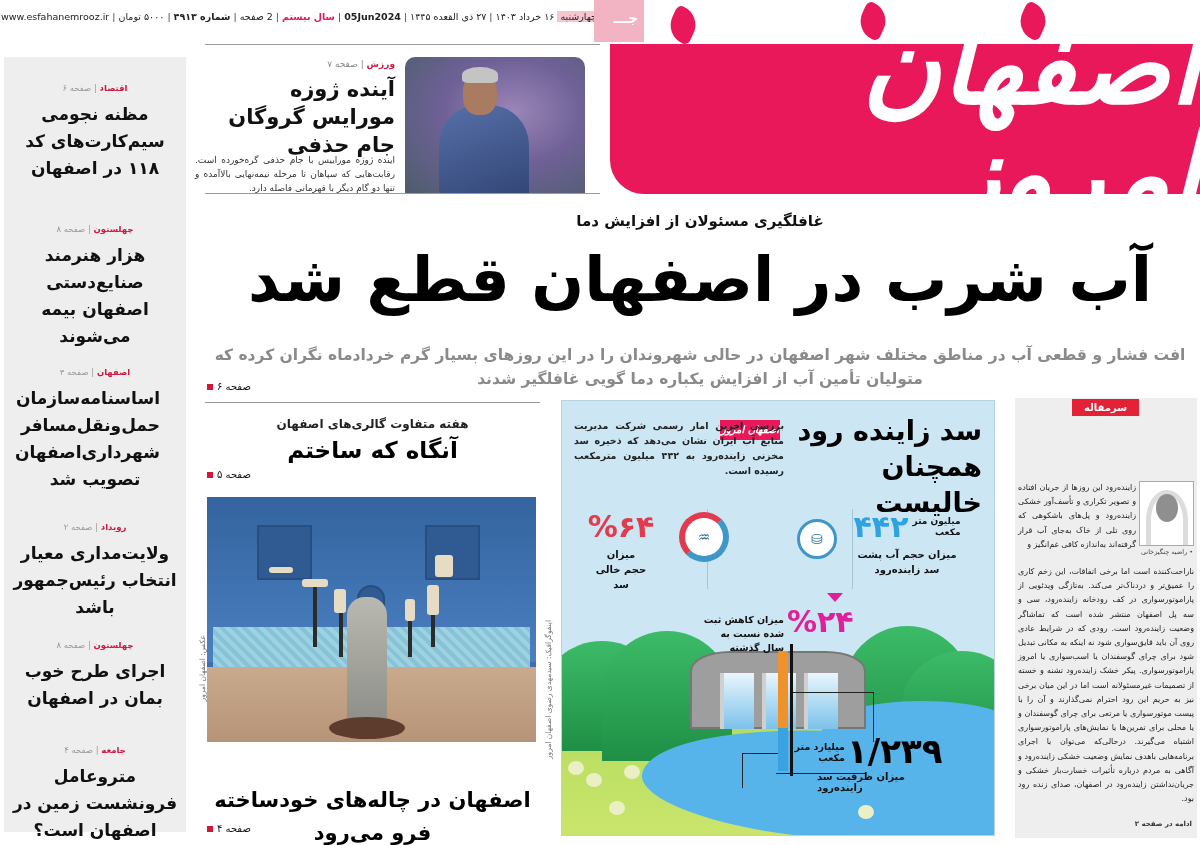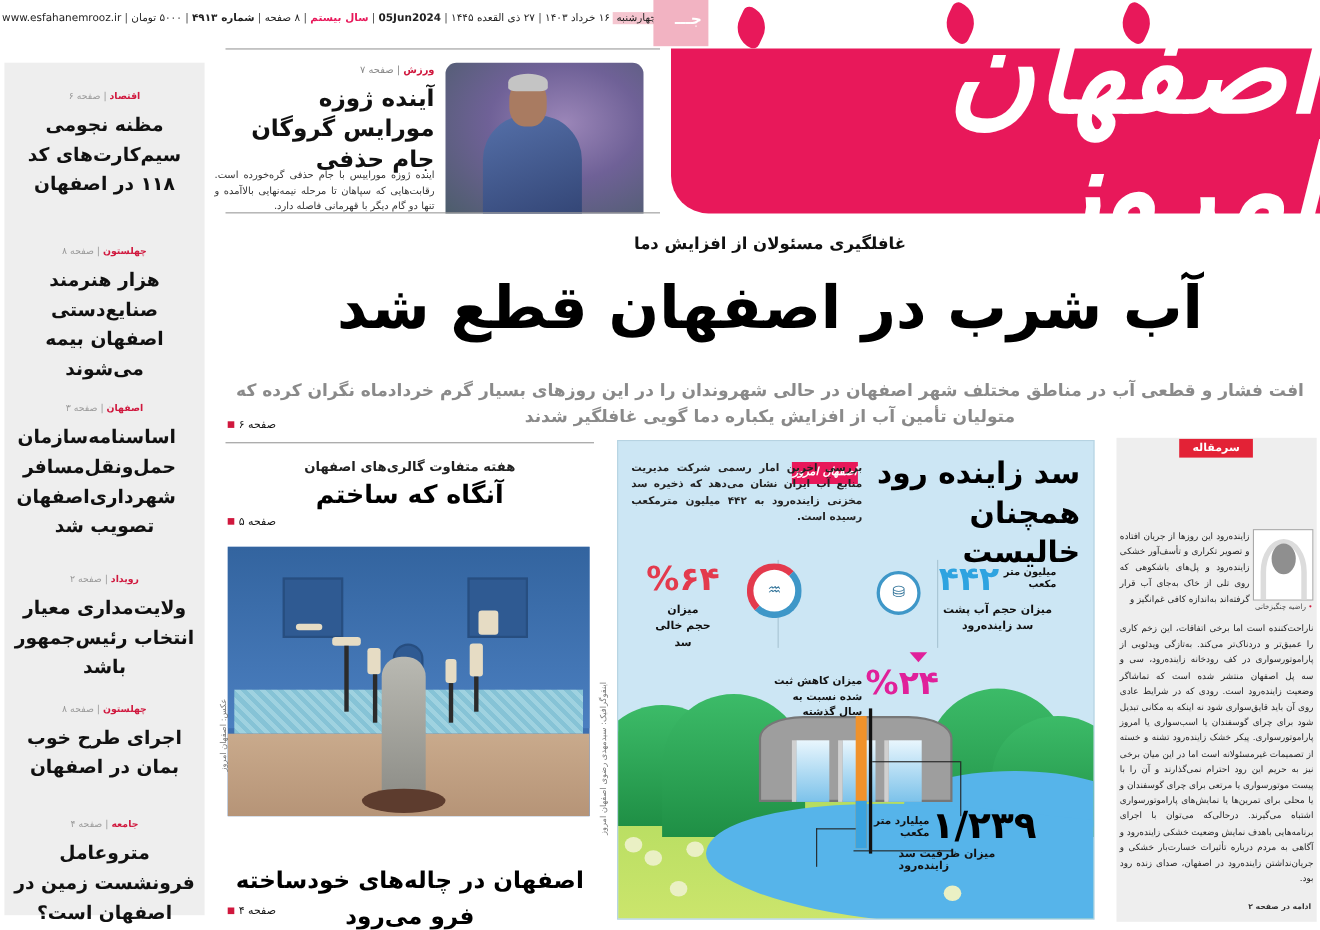--- a/index.html
+++ b/index.html
@@ -39,21 +39,21 @@
 
   
   .leftcol { position: absolute; left: 4px; top: 57px; width: 182px; height: 775px; background: #eeeeee; }
   .brief { position: absolute; left: 0; width: 182px; text-align: center; }
   .brief .kicker { font-size: 8.5px; color: #999; margin-bottom: 8px; }
   .brief .kicker b { color: #d0173d; }
   .brief .head { font-weight: bold; font-size: 17px; line-height: 27px; color: #111; padding: 0 8px; }
 
   
   .supra { position: absolute; left: 200px; top: 212px; width: 1000px; text-align: center; font-weight: bold; font-size: 15px; color: #111; }
-  .headline { position: absolute; left: 200px; top: 240px; width: 1000px; text-align: center; font-weight: bold; font-size: 54px; line-height: 80px; color: #000; letter-spacing: -1px; font-family: "DejaVu Sans", sans-serif; }
+  .headline { position: absolute; left: 200px; top: 240px; width: 1000px; text-align: center; font-weight: bold; font-size: 62px; line-height: 80px; color: #000; letter-spacing: -1px; font-family: "DejaVu Sans", sans-serif; }
   .deck { position: absolute; left: 205px; top: 343px; width: 990px; text-align: center; font-weight: bold; font-size: 15.5px; line-height: 24px; color: #8a8a8a; }
   .pageref { position: absolute; font-size: 10px; color: #111; white-space: nowrap; direction: rtl; }
   .pageref::after { content: ""; display: inline-block; width: 6px; height: 6px; background: #d0173d; margin-right: 4px; vertical-align: middle; }
 
   
   .gallery-kicker { position: absolute; left: 205px; top: 417px; width: 335px; text-align: center; font-weight: bold; font-size: 12px; color: #222; }
   .gallery-title { position: absolute; left: 205px; top: 437px; width: 335px; text-align: center; font-weight: bold; font-size: 23px; color: #000; }
   .gallery-photo { position: absolute; left: 207px; top: 497px; width: 329px; height: 245px; overflow: hidden; background: #3e6fb0; }
   .gallery-photo .wall { position: absolute; left: 0; top: 0; right: 0; height: 165px; background: linear-gradient(180deg, #33649f, #4b7fc0); }
   .gallery-photo .niche { position: absolute; background: #2f5a92; border: 2px solid #274e80; }
@@ -122,21 +122,21 @@
 <div class="datebar">
   <span class="day">چهارشنبه</span>
   <span style="margin-right:3px">۱۶ خرداد ۱۴۰۳</span>
   <span class="sep">|</span>
   <span>۲۷ ذی القعده ۱۴۴۵</span>
   <span class="sep">|</span>
   <span class="ltr bold">05Jun2024</span>
   <span class="sep">|</span>
   <span class="hl">سال بیستم</span>
   <span class="sep">|</span>
-  <span>۸ صفحه</span>
+  <span>2 صفحه</span>
   <span class="sep">|</span>
   <span class="bold">شماره ۴۹۱۳</span>
   <span class="sep">|</span>
   <span>۵۰۰۰ تومان</span>
   <span class="sep">|</span>
   <span class="ltr">www.esfahanemrooz.ir</span>
 </div>
 
 <div class="mast-tab">
     <span>جـــ</span>

